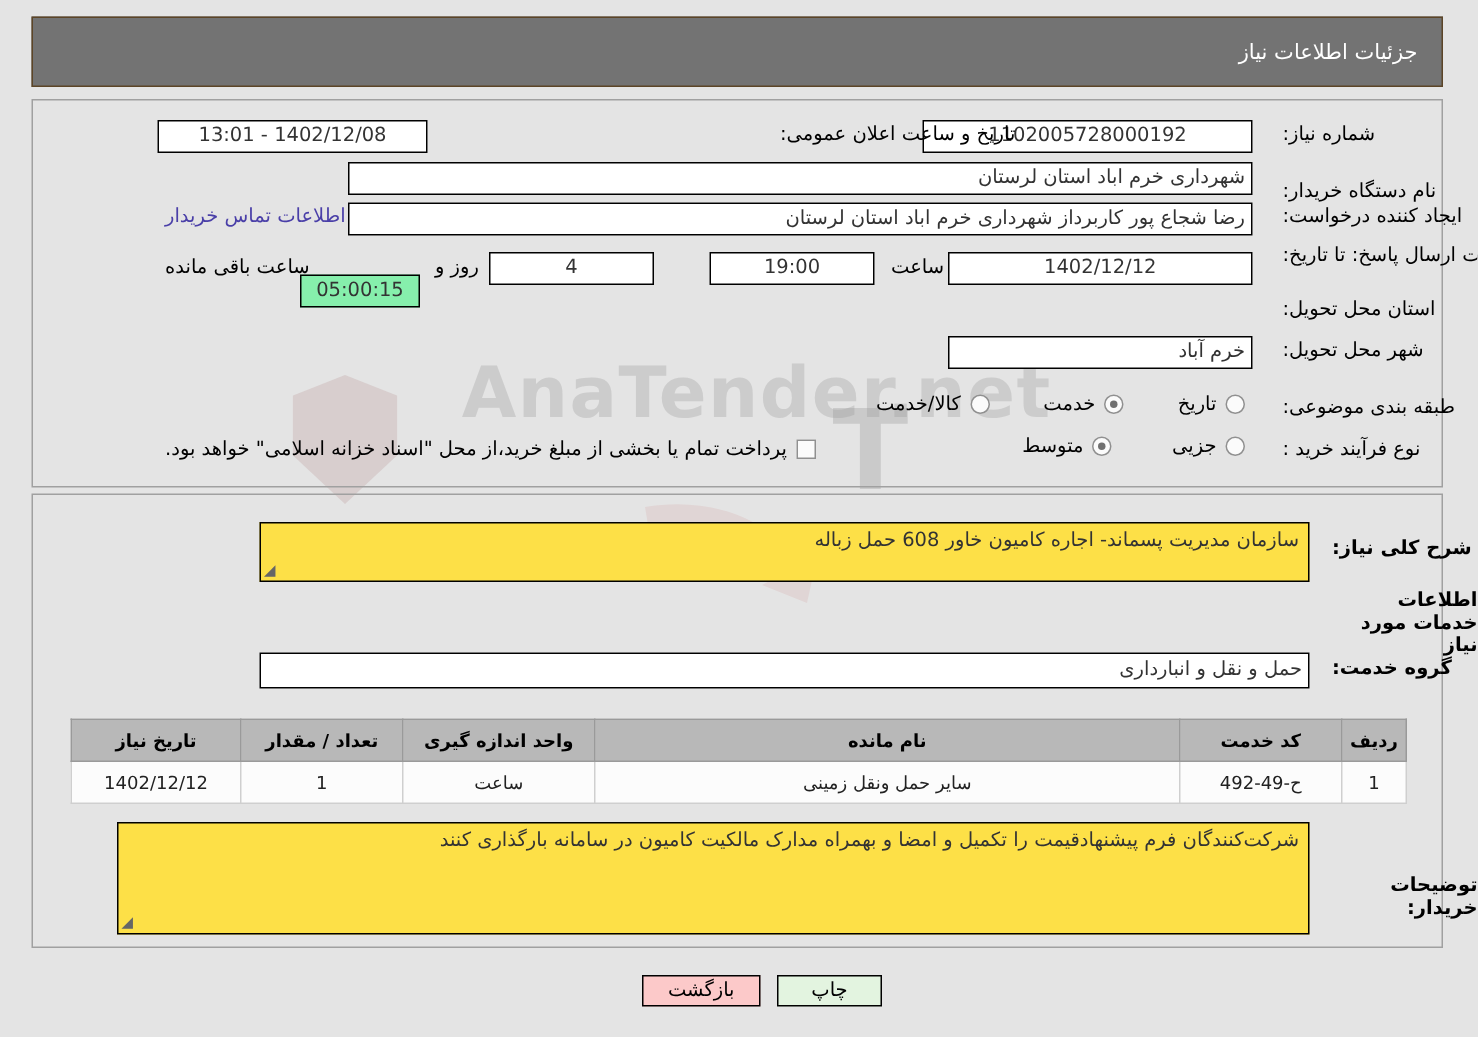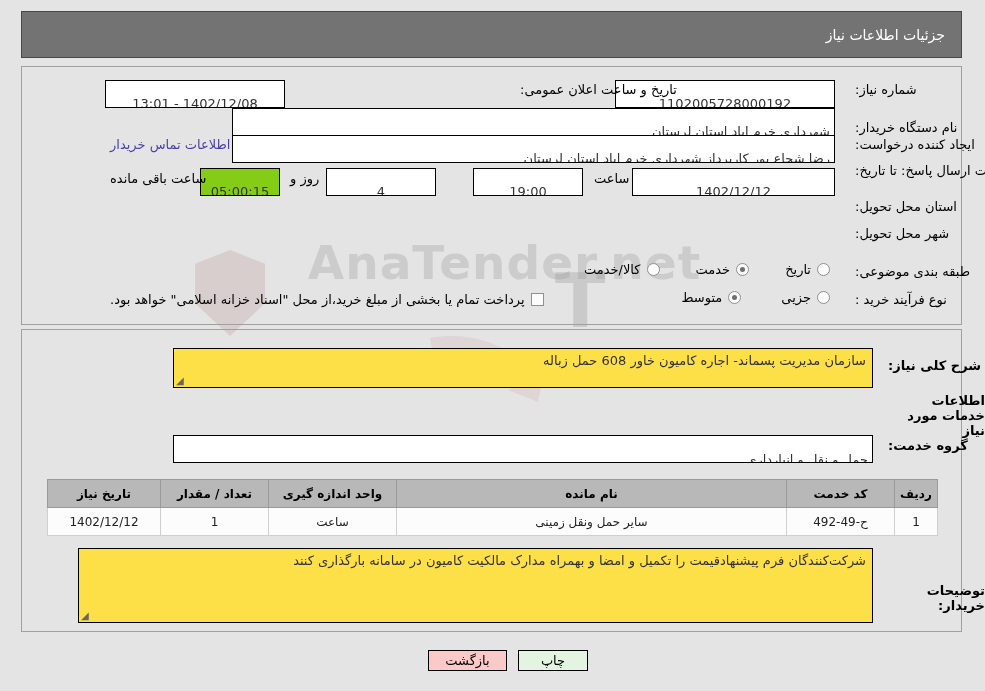--- a/index.html
+++ b/index.html
@@ -99,26 +99,26 @@
     text-align: left;
   }
   .fbox {
     border: 1px solid #000;
     background: #ffffff;
     box-sizing: border-box;
     font-size: 13px;
     color: #333;
     height: 22px;
     line-height: 20px;
-    padding: 13px 4px;
+    padding: 0 4px;
     overflow: hidden;
     text-align: center;
   }
   .fbox.rt { text-align: right; }
-  .fbox.yellow { background: #84cc16; }
+  .fbox.yellow { background: #86efac; margin-top: 15px; }
   .link {
     color: #4a3fa8;
     font-size: 13px;
     text-decoration: none;
     cursor: pointer;
   }
   .plain-txt { font-size: 13px; color: #000; }
 
   
   .radio {
@@ -272,20 +272,21 @@
   <div class="fbox yellow" style="position:absolute; left:200px; top:168px; width:80px; z-index:3;">05:00:15</div>
   <span class="plain-txt" style="position:absolute; left:110px; top:171px; z-index:3;">ساعت باقی مانده</span>
 
   <div class="frow" style="left:855px; top:199px;">
     <span class="flabel">استان محل تحویل:</span>
   </div>
 
   <div class="frow" style="left:855px; top:226px;">
     <span class="flabel">شهر محل تحویل:</span>
   </div>
+  <div class="fbox rt" style="position:absolute; left:632px; top:224px; width:203px; z-index:3;">خرم آباد</div>
 
   <div class="frow" style="left:855px; top:264px;">
     <span class="flabel">طبقه بندی موضوعی:</span>
   </div>
   <div style="position:absolute; left:540px; top:262px; width:290px; display:flex; justify-content:flex-start; gap:36px; z-index:3;">
     <span class="opt">
       <span class="radio"></span>
       <span>تاریخ</span>
     </span>
     <span class="opt">

